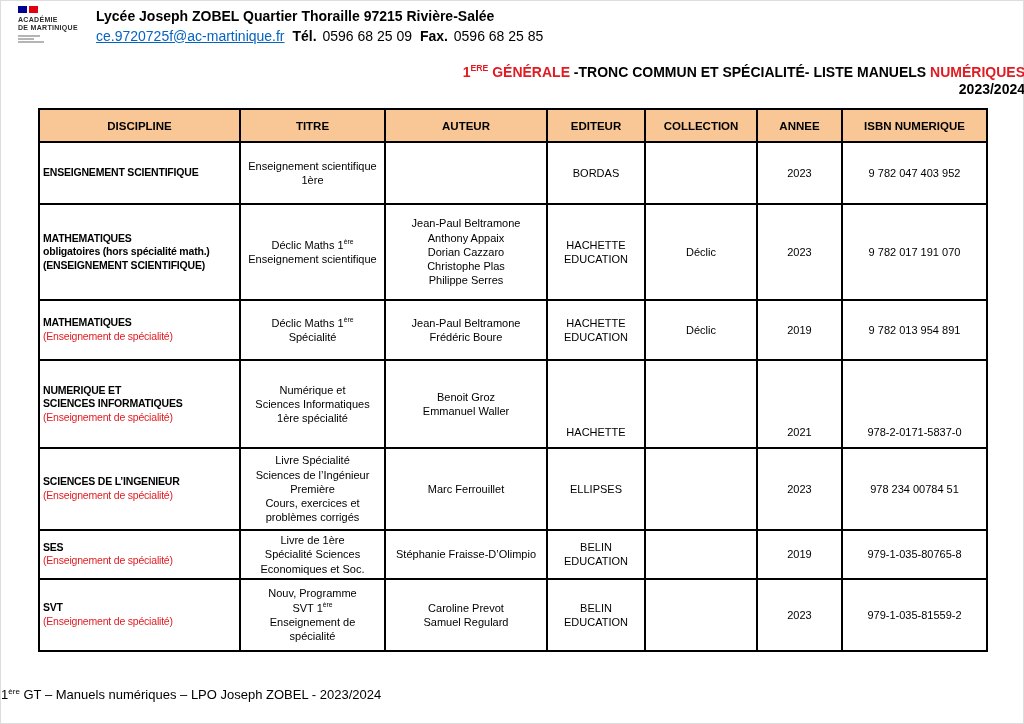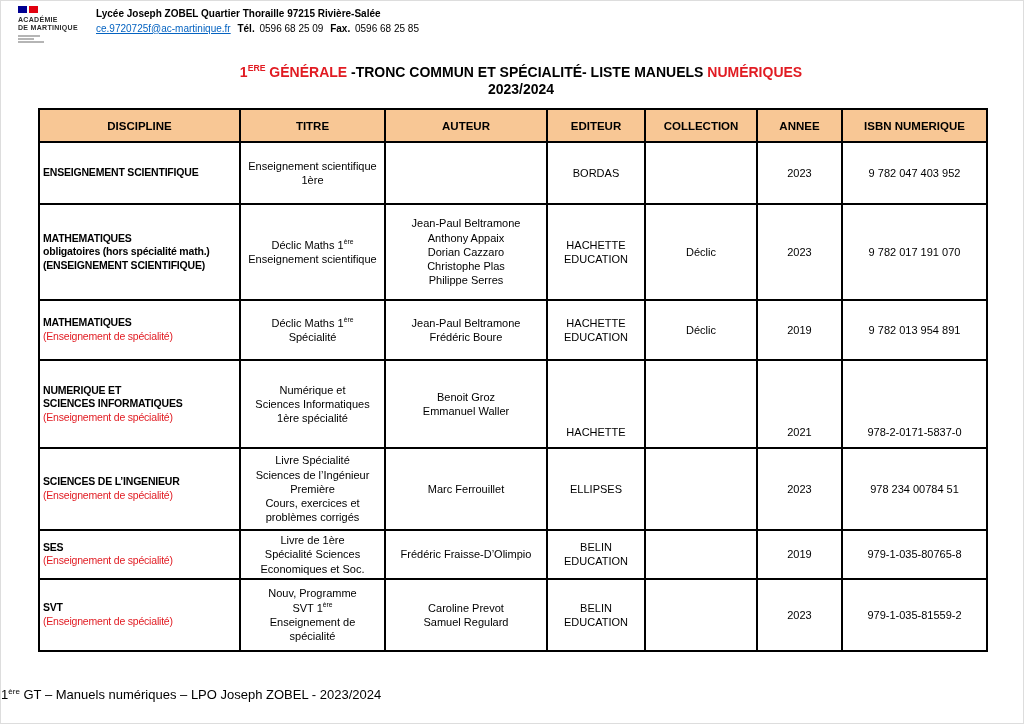--- a/index.html
+++ b/index.html
@@ -14,29 +14,29 @@
   .flag { height:8px; margin-bottom:2px; }
   .flag span { display:inline-block; height:7px; vertical-align:top; }
   .fb { width:9px; background:#000091; }
   .fw { width:2px; }
   .fr { width:9px; background:#E1000F; }
   .logo-l1, .logo-l2 { font-size:7px; font-weight:bold; color:#2b2b2b; letter-spacing:0.3px; line-height:1.2; }
   .motto { margin-top:2px; }
   .motto i { display:block; height:2px; background:#b5b5b5; margin:1px 0; }
   .motto i:nth-child(1){ width:22px; } .motto i:nth-child(2){ width:16px; } .motto i:nth-child(3){ width:26px; }
 
-  .lh-text { position:absolute; left:95px; top:7px; font-size:10px; line-height:1.25; }
+  .lh-text { position:absolute; left:95px; top:7px; font-size:14px; line-height:1.25; }
   .school-line { font-weight:bold; }
   .contact-line { margin-top:2px; }
   .email { color:var(--link-blue); text-decoration:underline; cursor:pointer; }
   .lbl { font-weight:bold; margin-left:4px; }
   .contact-line .val { margin-left:2px; }
 
   
-  .title-block { position:absolute; left:0; top:63px; width:1024px; text-align:center;
+  .title-block { position:absolute; left:0; top:63px; width:1024px; text-align:right;
                  font-size:14px; font-weight:bold; line-height:17px;padding-left:16px; }
   .t-red { color:var(--accent-red); }
 
   
   table.manuals { position:absolute; left:37px; top:107px; width:948px;
                   border-collapse:collapse; table-layout:fixed; }
   table.manuals th, table.manuals td { border:2px solid #000; }
   table.manuals thead tr { height:33px;padding-left:28px; }
   th { background:var(--header-bg); font-size:11.5px; font-weight:bold; text-align:center; vertical-align:middle; }
   td { font-size:11px; text-align:center; vertical-align:middle; line-height:1.3; padding:2px 2px; }
@@ -219,21 +219,21 @@
         <td class="disc">
             <div class="ln b">SES</div>
             <div class="ln red">(Enseignement de spécialité)</div>
           </td>
         <td>
             <div class="ln">Livre de 1ère</div>
             <div class="ln">Spécialité Sciences</div>
             <div class="ln">Economiques et Soc.</div>
           </td>
         <td>
-            <div class="ln">Frédéric Fraisse-D’Olimpio</div>
+            <div class="ln">Stéphanie Fraisse-D’Olimpio</div>
           </td>
         <td>
             <div class="ln">BELIN</div>
             <div class="ln">EDUCATION</div>
           </td>
         <td></td>
         <td>2019</td>
         <td>979-1-035-80765-8</td>
       </tr>
       <tr class="r7">

